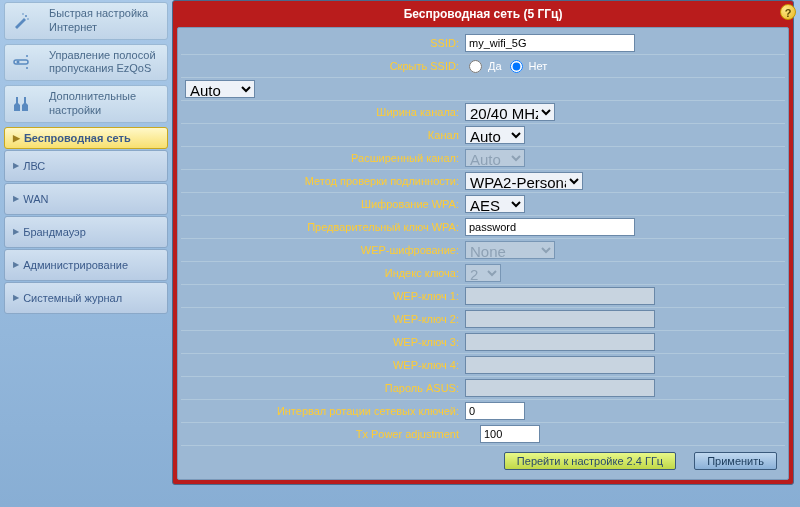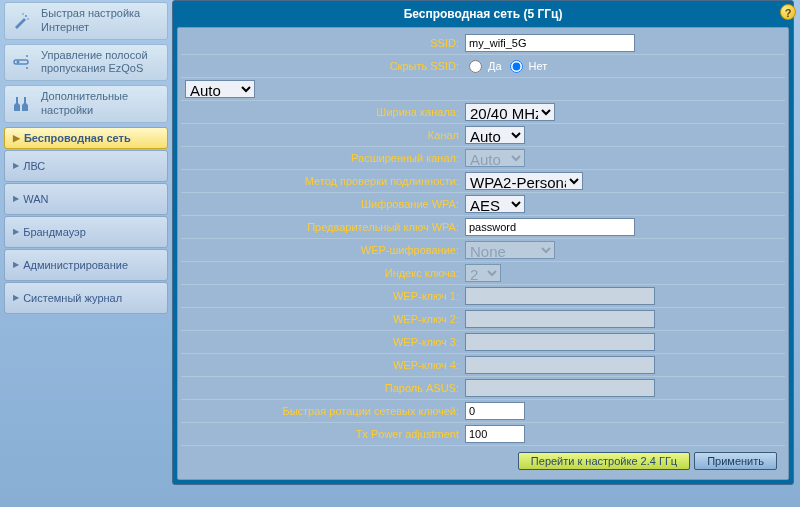--- a/index.html
+++ b/index.html
@@ -17,21 +17,21 @@
     padding: 2px 4px;
   }
   .side-block {
     background: linear-gradient(to bottom, #d8e8f4 0%, #c0d4e8 100%);
     border: 1px solid #9ab8d4;
     border-radius: 3px;
     padding: 4px 6px;
     margin-bottom: 4px;
     display: flex;
     align-items: center;
-    gap: 10px;
+    gap: 18px;
     color: #4a6a8a;
     font-size: 11px;
     line-height: 1.25;
   }
   .icon-box {
     width: 20px;
     height: 20px;
     flex: 0 0 20px;
     display: flex;
     align-items: center;
@@ -73,21 +73,21 @@
     content: '▶';
     color: #5a7aa0;
     font-size: 8px;
   }
   .main {
     flex: 1;
     padding: 0 6px 6px 0;
     position: relative;
   }
   .panel {
-    background: #0369a1;
+    background: #b91c1c;
     border: 1px solid #4a6a8c;
     border-radius: 3px;
     width: 100%;
   }
   .panel-title {
     color: #fff;
     font-weight: bold;
     font-size: 12px;
     text-align: center;
     padding: 6px;
@@ -140,21 +140,21 @@
   }
   .val select.disabled {
     background: #c8d4e0;
     color: #8898a8;
   }
   .val input[type="radio"] { margin: 0 2px 0 4px; }
   .val label { font-size: 11px; color: #fff; }
   .btn-row {
     display: flex;
     justify-content: flex-end;
-    gap: 4px;
+    gap: 18px;
     padding: 6px 8px;
     border-top: 1px solid #b0c8dc;
   }
   .btn {
     font-size: 11px;
     padding: 2px 12px;
     border: 1px solid #3a5a7c;
     border-radius: 2px;
     cursor: pointer;
   }
@@ -349,30 +349,30 @@
       </div>
 
       <div class="row">
         <div class="lbl">Пароль ASUS:</div>
         <div class="val">
             <input type="text" class="disabled" disabled="" style="width: 190px;" value="">
           </div>
       </div>
 
       <div class="row">
-        <div class="lbl">Быстрая ротации сетевых ключей:</div>
+        <div class="lbl">Интервал ротации сетевых ключей:</div>
         <div class="val">
             <input type="text" style="width: 60px;" value="0">
           </div>
       </div>
 
       <div class="row">
         <div class="lbl">Tx Power adjustment</div>
         <div class="val">
-            <input type="text" style="width: 60px;" value="100">
+            <input type="text" style="width: 60px; margin-left: 15px;" value="100">
           </div>
       </div>
 
       <div class="btn-row">
         <button class="btn btn-gold">Перейти к настройке 2.4 ГГц</button>
         <button class="btn btn-blue">Применить</button>
       </div>
 
     </div>
   </div>

